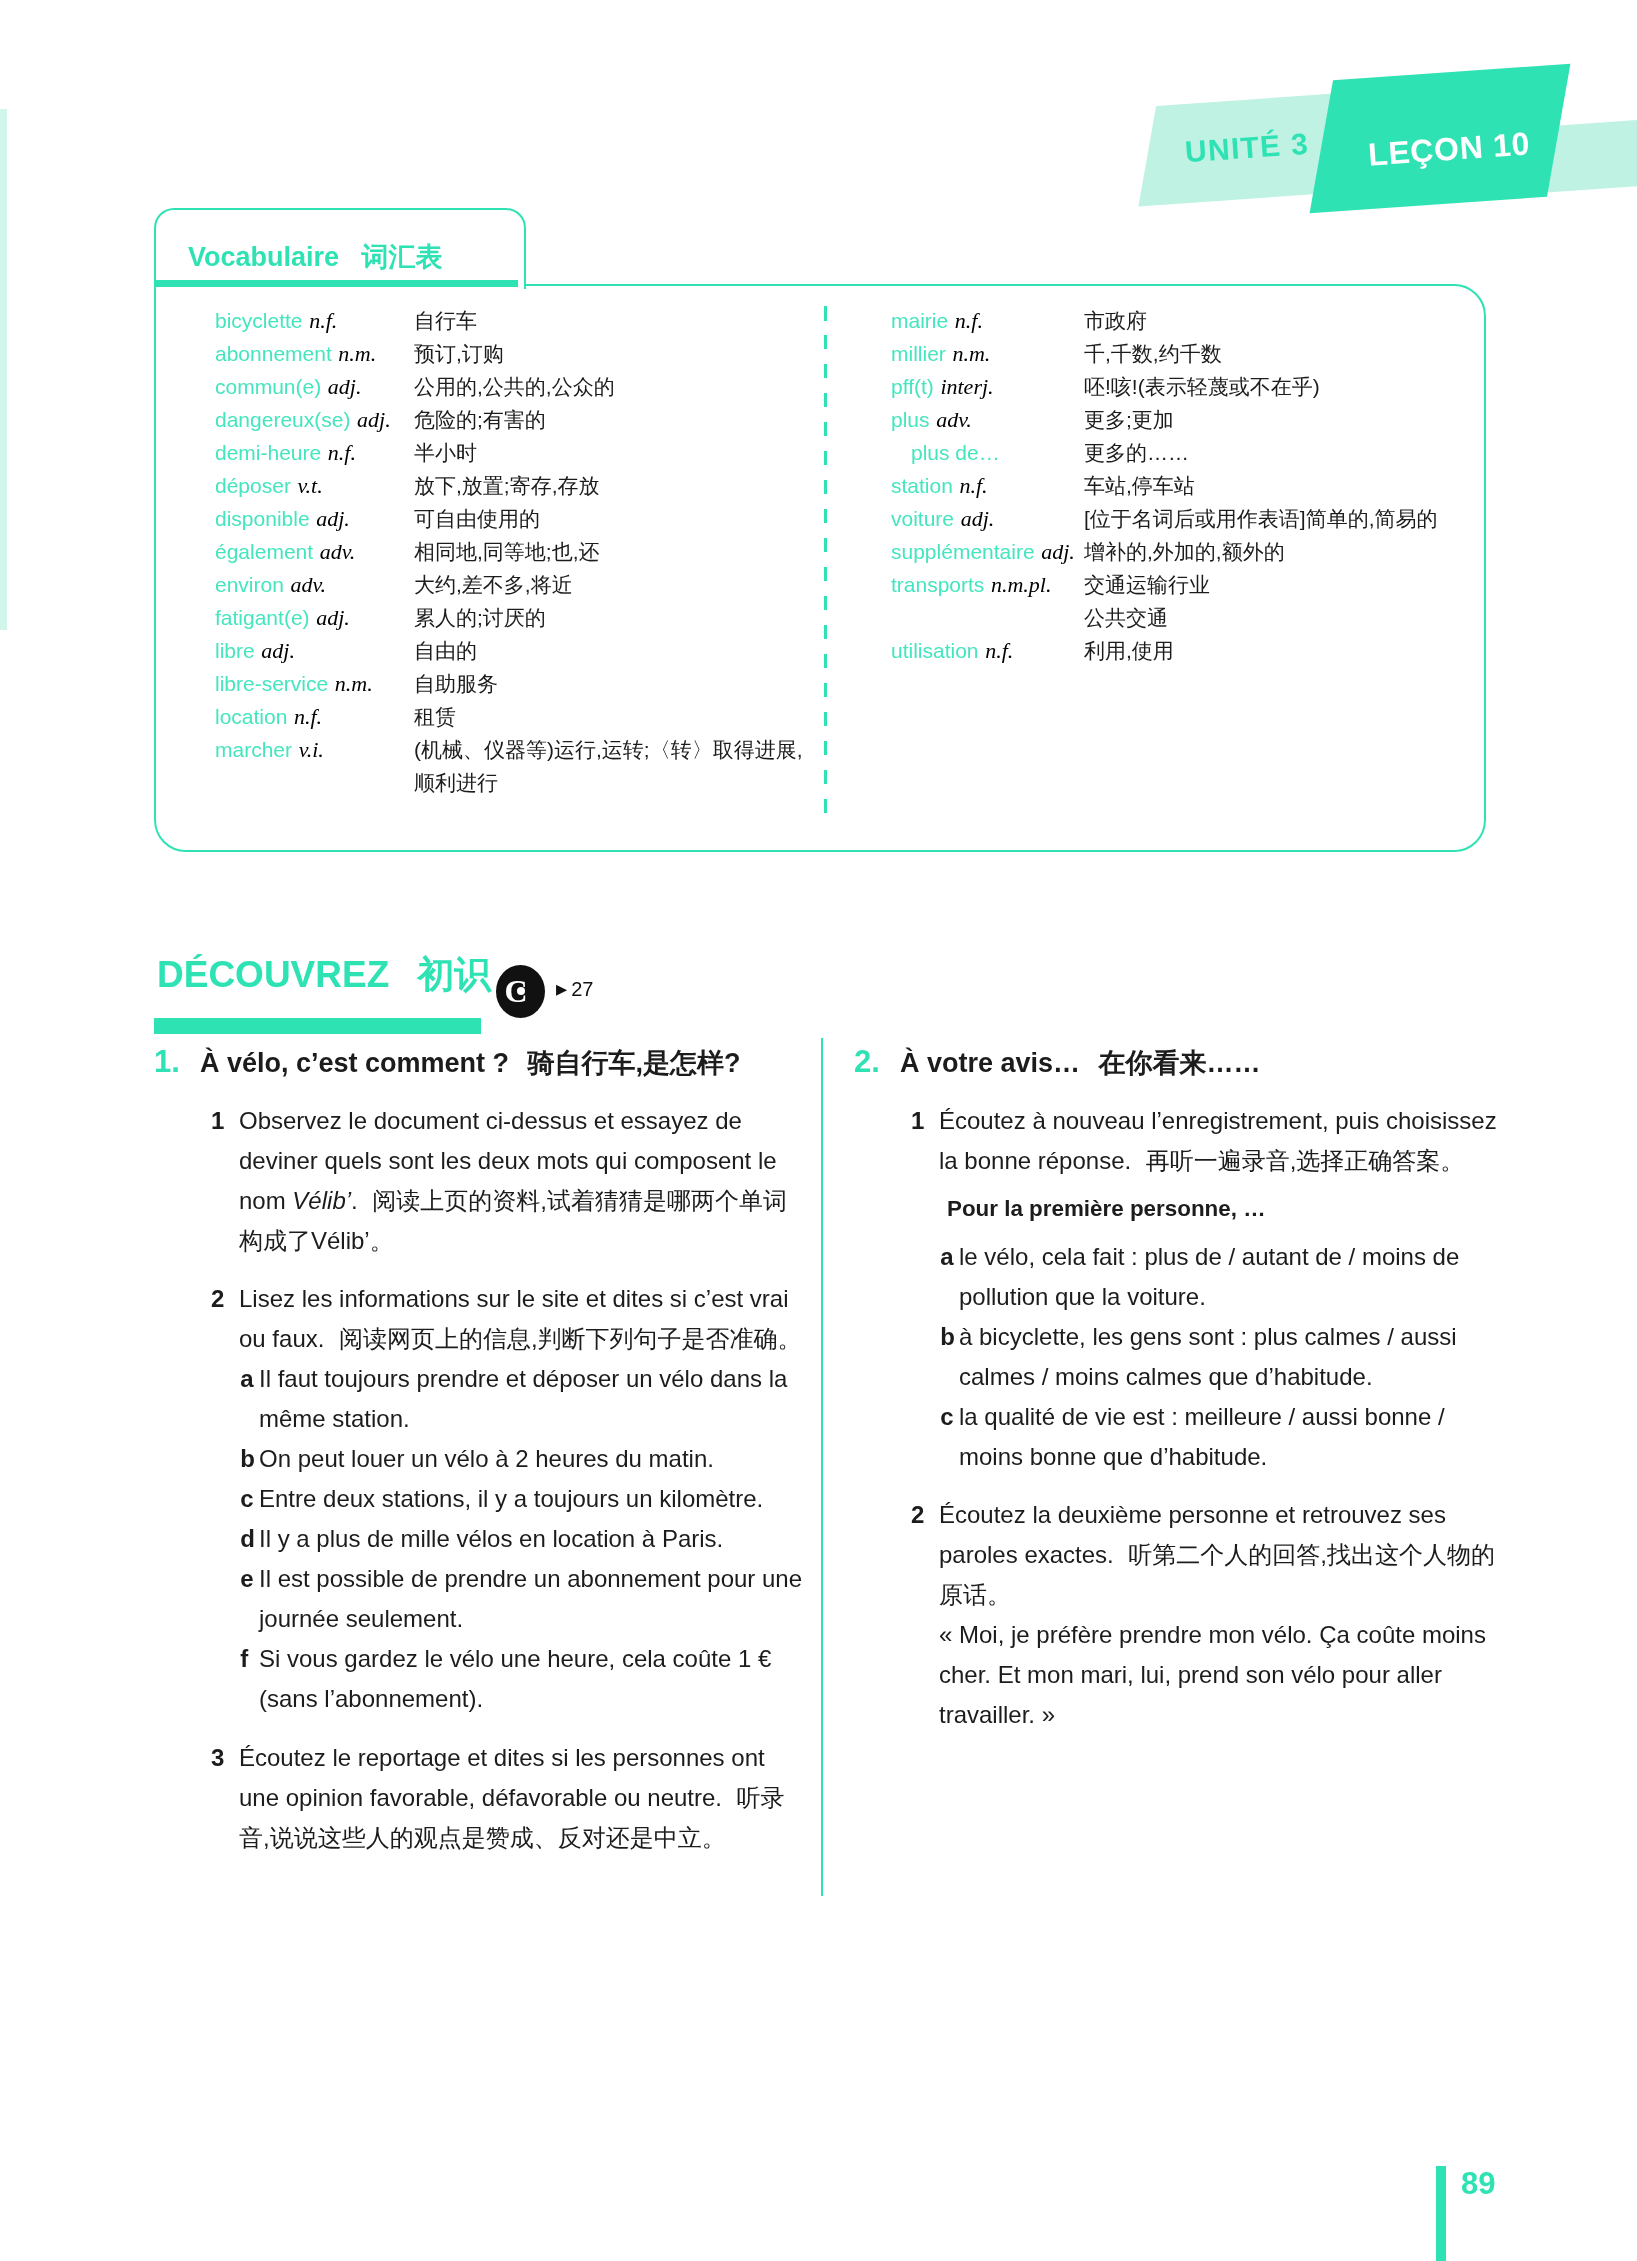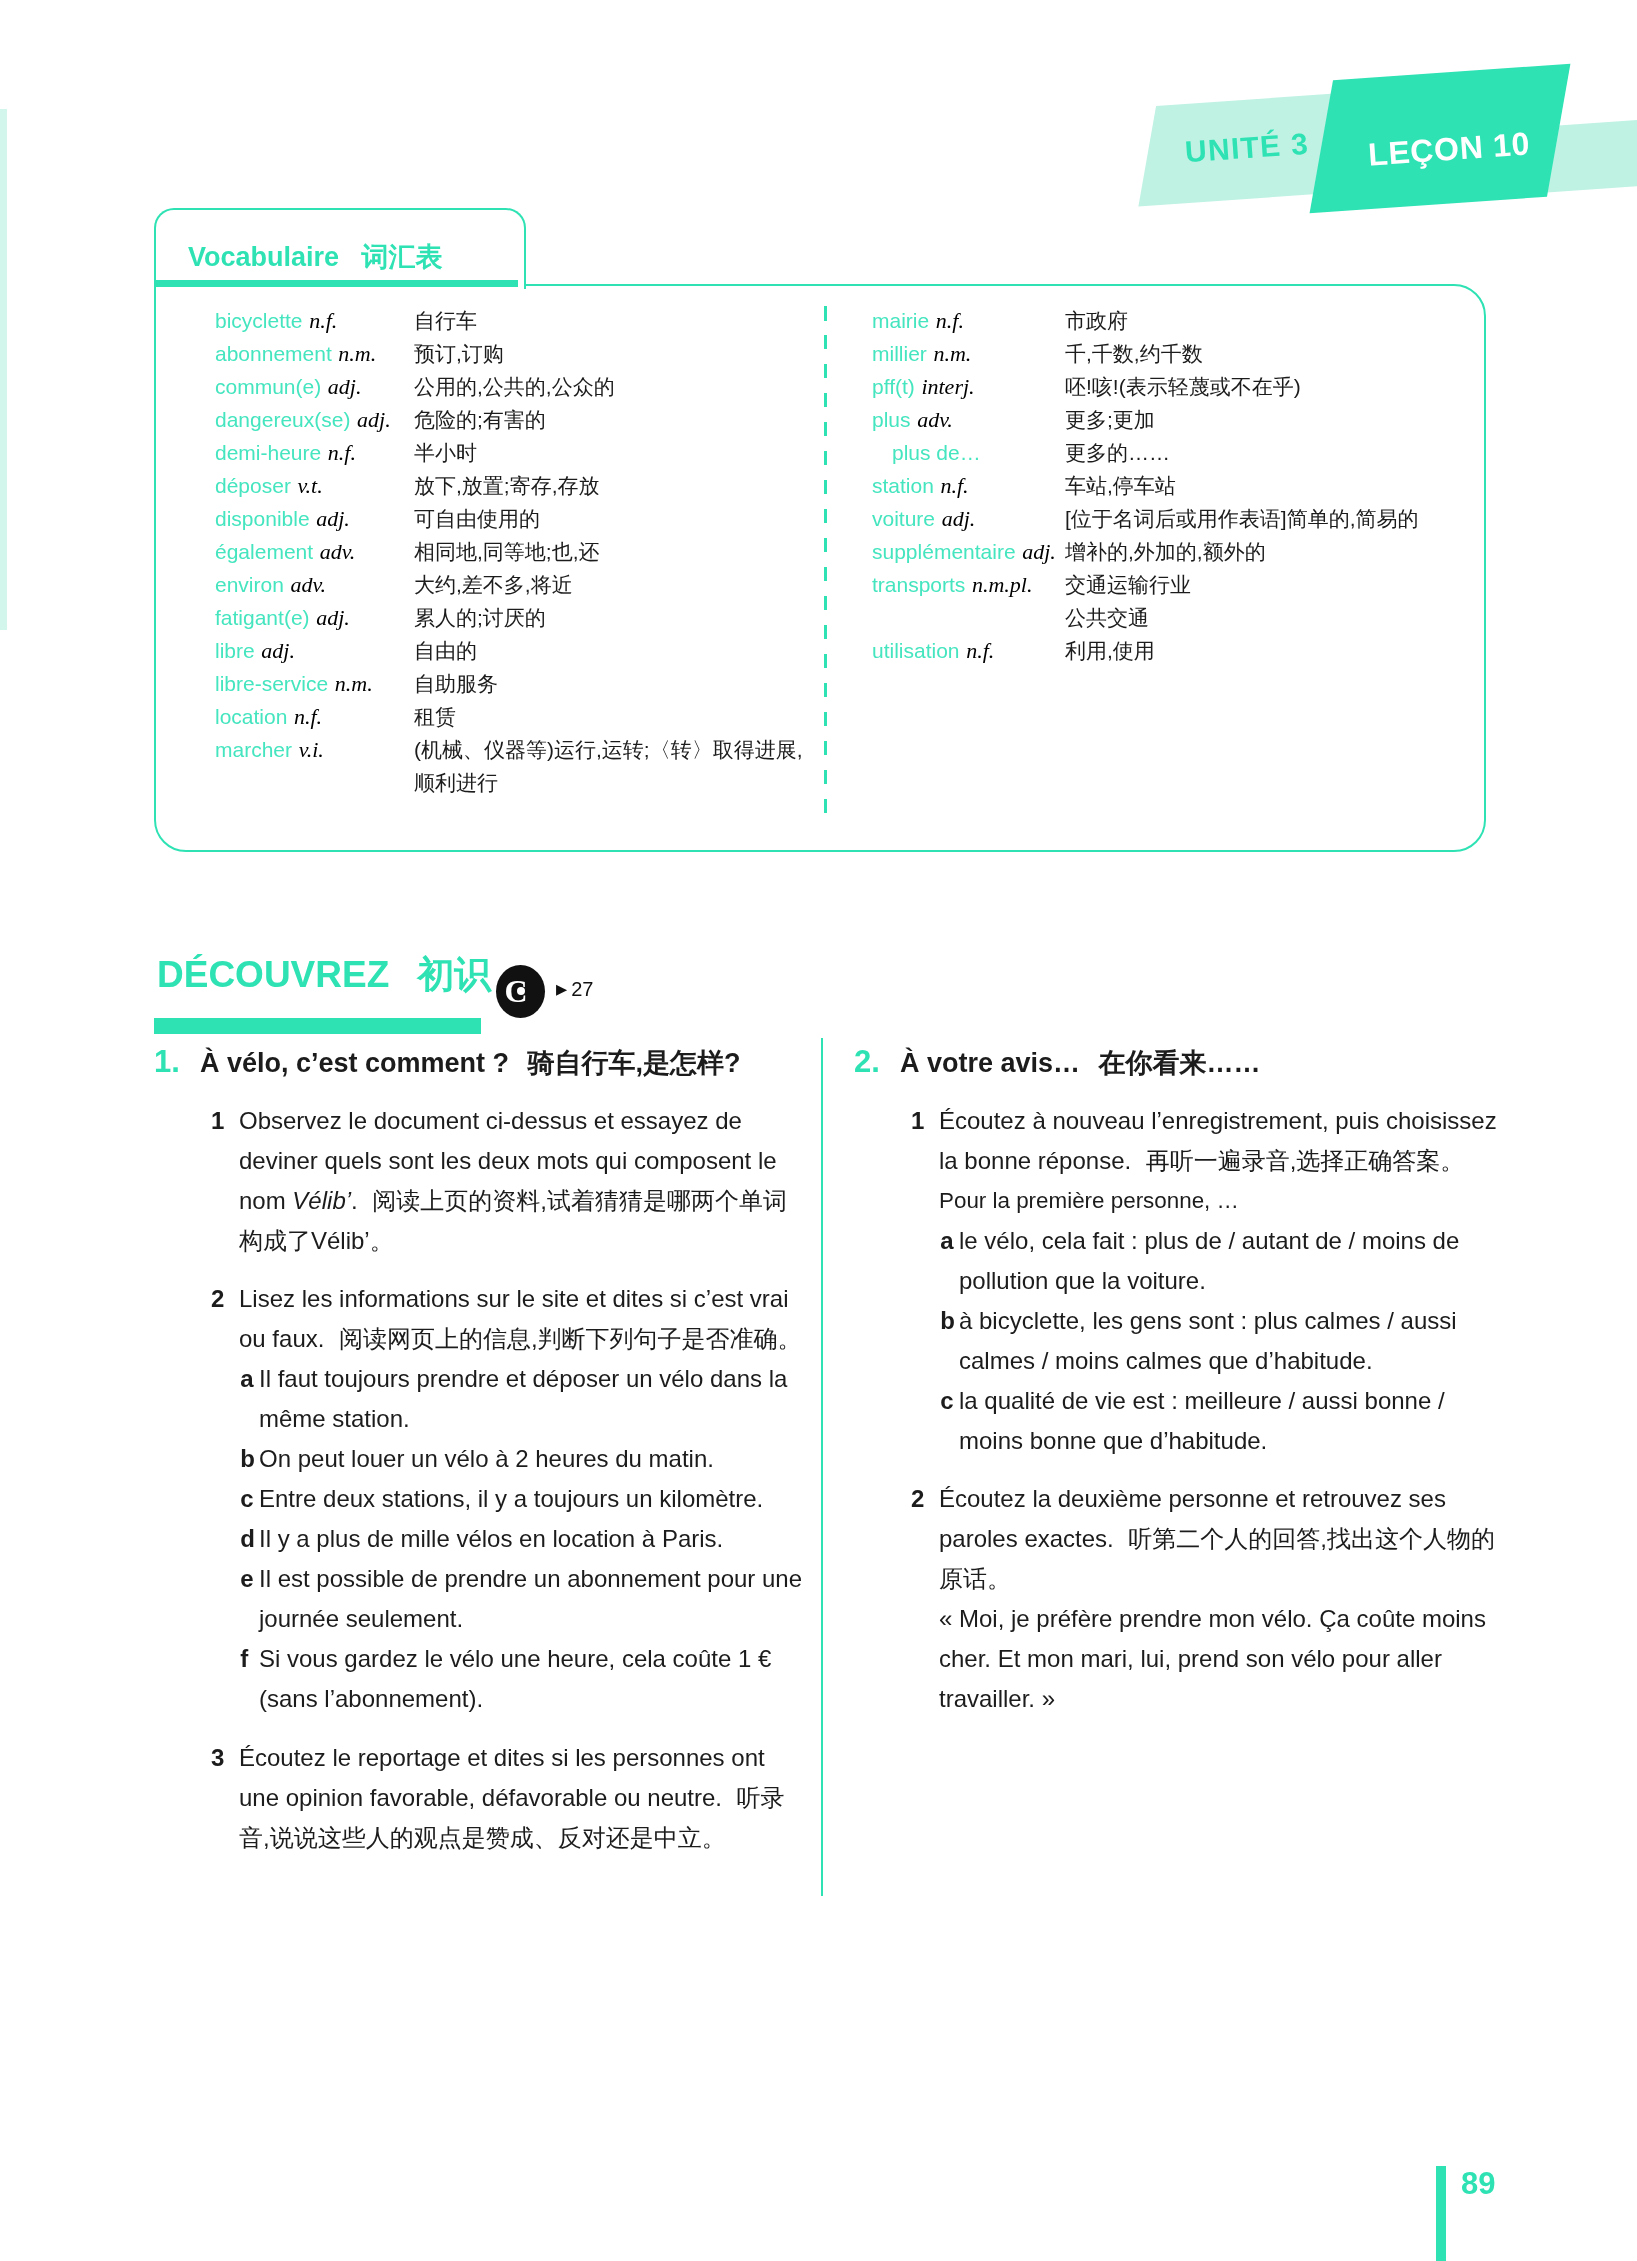--- a/index.html
+++ b/index.html
@@ -29,21 +29,21 @@
   .vocab-title{position:absolute;left:32px;top:29px;font-size:27px;font-weight:bold;color:#2ee2b4;white-space:nowrap;}
   .vocab-title .zh{margin-left:22.4px;}
   .vocab-underline{position:absolute;left:156px;top:280px;width:362px;height:7.3px;background:#2ee2b4;z-index:3;}
   .vocab-box{position:absolute;left:154px;top:284px;width:1328px;height:564px;
              border:2.6px solid #2ee2b4;border-top-left-radius:0;border-top-right-radius:32px;
              border-bottom-left-radius:32px;border-bottom-right-radius:32px;background:#fff;}
   .vocab-divider{position:absolute;left:824px;top:306px;width:3.3px;height:521px;
              background:repeating-linear-gradient(to bottom,#2ee2b4 0 14.5px,transparent 14.5px 29px);}
   .vocab-col{position:absolute;top:304px;font-size:21px;line-height:33px;}
   .vocab-col.left{left:215px;width:597px;--termw:199px;}
-  .vocab-col.right{left:872px;width:581px;--termw:193px;}
+  .vocab-col.right{left:891px;width:581px;--termw:193px;}
   .v-row{display:grid;grid-template-columns:var(--termw) 1fr;align-items:start;}
   .v-termcell{white-space:nowrap;}
   .v-term{color:#44e5bf;}
   .v-row.indent .v-termcell{padding-left:20px;}
   .v-pos{font-family:"Liberation Serif","DejaVu Serif",serif;font-style:italic;font-size:22px;color:#000000;margin-left:6.6px;}
   .v-def{color:#1c1c1c;}
 
   
   .discover-title{position:absolute;left:157px;top:950px;font-size:37px;font-weight:bold;color:#2ee2b4;white-space:nowrap;}
   .discover-title .zh{margin-left:28px;}
@@ -60,21 +60,21 @@
   .ex-col{position:absolute;top:1045px;width:646px;font-size:24px;line-height:40px;}
   #ex1{left:158px;}
   #ex2{left:858px;}
   .ex-head{position:relative;padding-left:42px;font-size:27px;font-weight:bold;line-height:37px;}
   .ex-no{position:absolute;left:-4px;top:-2px;color:#2ee2b4;font-size:31px;}
   .ex-head .zh{margin-left:18.5px;}
   .ex-item{position:relative;padding-left:81px;margin-top:18.5px;}
   .item-no{position:absolute;left:53px;top:0;font-weight:bold;}
   .ex-item .zh{margin-left:14.5px;}
   .it{font-style:italic;}
-  .lead{font-weight:normal;margin:0;font-size:22.4px;}
+  .lead{font-weight:bold;margin:8px;font-size:22.4px;}
   .sub{position:relative;margin:0;padding-left:20px;}
   .sub b{position:absolute;left:1.3px;top:0;}
   .quote{margin:0;}
   p{margin:0;}
 
   
   .page-bar{position:absolute;left:1436px;top:2166px;width:10px;height:95px;background:#2ee2b4;}
   .page-number{position:absolute;left:1461px;top:2166px;font-size:31px;font-weight:bold;color:#2ee2b4;}
 </style>
 </head>

